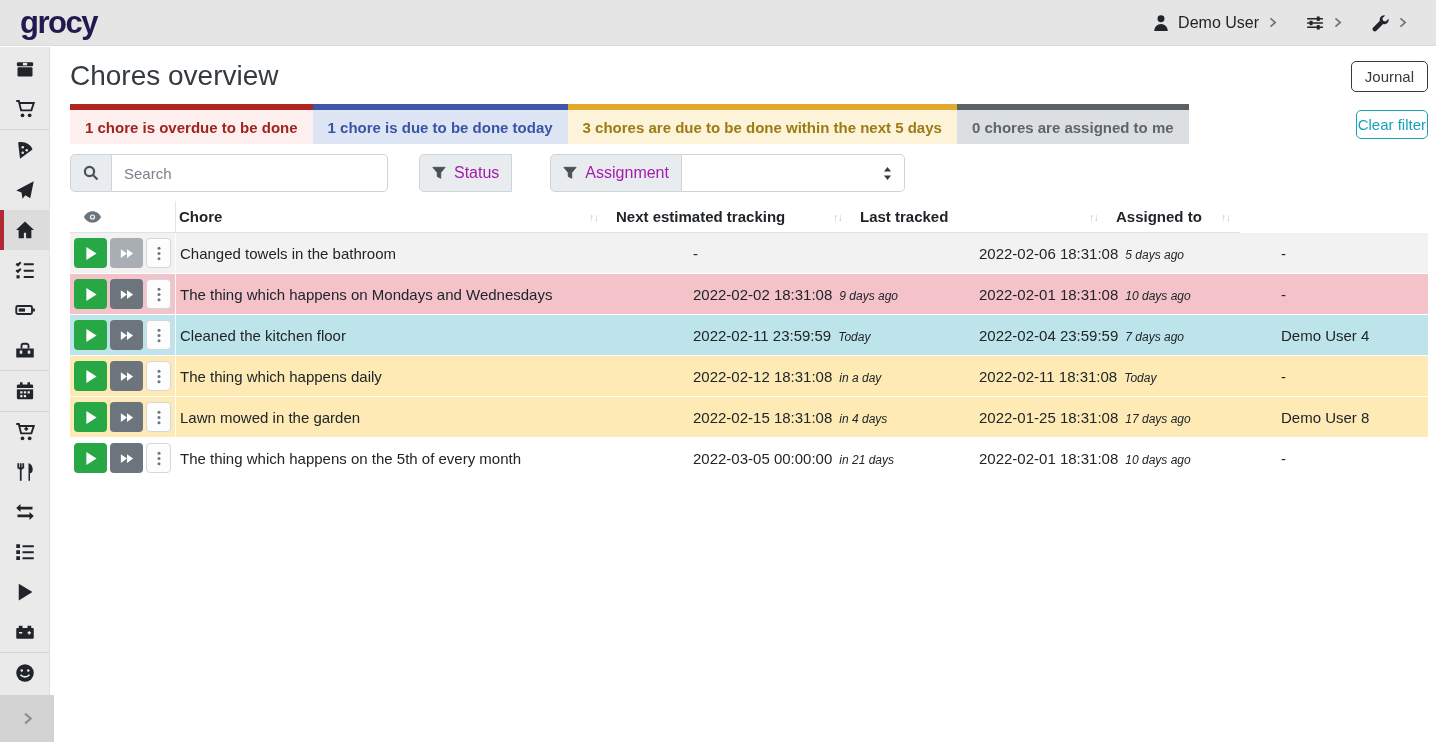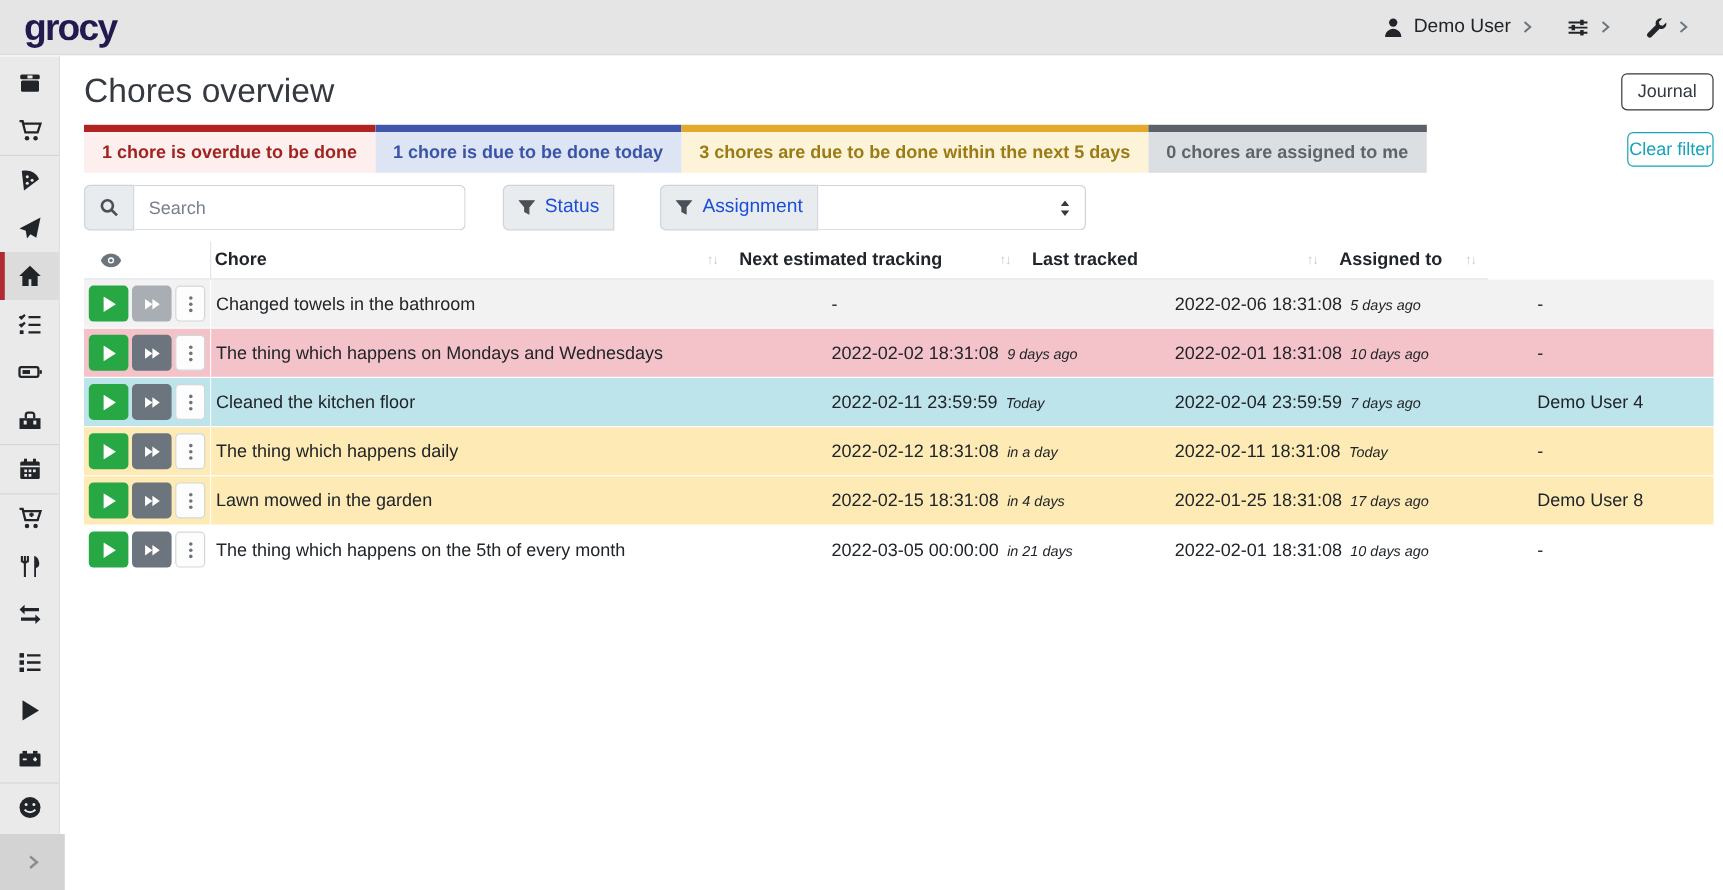--- a/index.html
+++ b/index.html
@@ -49,21 +49,21 @@
   .card {
     border-top:6px solid var(--accent); background:var(--bg); color:var(--fg);
     font-weight:bold; font-size:15px; padding:0 15px; white-space:nowrap; height:40px;
     display:flex; align-items:center;
   }
   
   .filters-row { display:flex; margin-top:10px; height:38px; }
   .input-group { display:flex; height:38px; }
   .ig-prefix {
     background:#e9ecef; border:1px solid #ced4da; border-radius:5px 0 0 5px;
-    display:flex; align-items:center; gap:8px; padding:0 12px; color:#1d4ed8; font-size:16px;
+    display:flex; align-items:center; gap:8px; padding:0 12px; color:#a21caf; font-size:16px;
   }
   .ig-prefix svg { fill:#495057; stroke:#495057; }
   .ig-input {
     border:1px solid #ced4da; border-left:none; border-radius:0 5px 5px 0;
     width:276px; padding:0 12px; font-size:15px; color:#495057; outline:none; font-family:inherit;
   }
   .ig-input::placeholder { color:#79818a; }
   .ig-select {
     border:1px solid #ced4da; border-left:none; border-radius:0 5px 5px 0; background:#fff;
     display:flex; align-items:center; justify-content:space-between; padding:0 12px;

